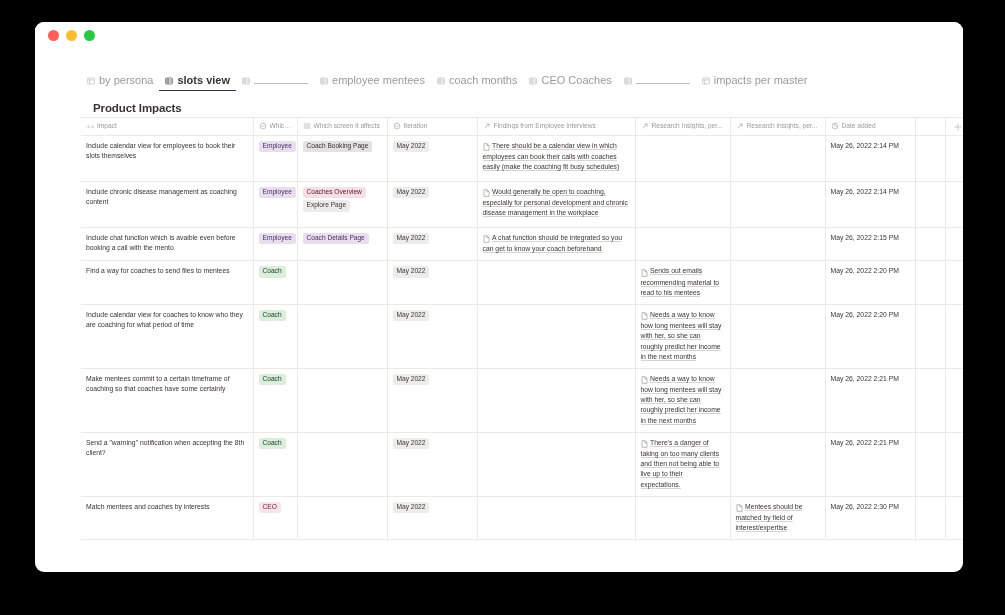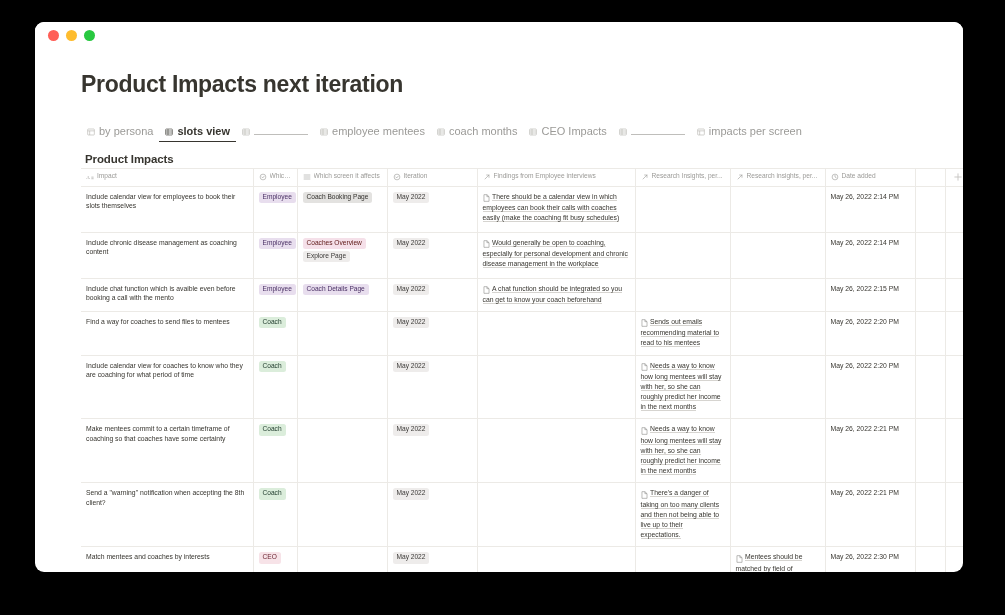--- a/index.html
+++ b/index.html
@@ -98,21 +98,21 @@
     width: 54px;
     border-bottom: 1px solid #bfbebb;
     height: 6px;
   }
 
   
   #db-title {
     font-size: 11.5px;
     font-weight: bold;
     color: #37352f;
-    margin: 11px 0 3px 4px;
+    margin: 11px 0 3px 12px;
     letter-spacing: -0.1px;
   }
 
   
   #table {
     width: 100%;
     border-collapse: collapse;
     table-layout: fixed;
     font-size: 6.8px;
     color: #37352f;
@@ -219,21 +219,20 @@
   <div id="window">
 
     <div id="titlebar">
       <span class="dot red"></span>
       <span class="dot yellow"></span>
       <span class="dot green"></span>
     </div>
 
     <div id="content">
 
-      <h1 id="page-title">Product Impacts next iteration</h1>
 
       <div id="tabbar">
           <div class="tab">
             <span class="tico"><svg width="8" height="8" viewBox="0 0 12 12">
                 <rect x="1" y="1.5" width="10" height="9" rx="1" stroke="#b3b1ad" fill="none" stroke-width="0.9"></rect>
                 <path d="M1 4.3h10" stroke="#b3b1ad" fill="none" stroke-width="0.9"></path>
                 <path d="M4 4.3v6.2" stroke="#b3b1ad" fill="none" stroke-width="0.9"></path>
               </svg></span>
             <span>by persona</span>
           </div>
@@ -263,36 +262,36 @@
                 <rect x="1" y="1.5" width="10" height="9" rx="1" stroke="#b3b1ad" fill="none" stroke-width="0.9"></rect>
                 <path d="M1 4.5h10M1 7.5h10M4.5 1.5v9" stroke="#b3b1ad" fill="none" stroke-width="0.9"></path>
               </svg></span>
             <span>coach months</span>
           </div>
           <div class="tab">
             <span class="tico"><svg width="8" height="8" viewBox="0 0 12 12">
                 <rect x="1" y="1.5" width="10" height="9" rx="1" stroke="#b3b1ad" fill="none" stroke-width="0.9"></rect>
                 <path d="M1 4.5h10M1 7.5h10M4.5 1.5v9" stroke="#b3b1ad" fill="none" stroke-width="0.9"></path>
               </svg></span>
-            <span>CEO Impacts</span>
+            <span>CEO Coaches</span>
           </div>
           <div class="tab">
             <span class="tico"><svg width="8" height="8" viewBox="0 0 12 12">
                 <rect x="1" y="1.5" width="10" height="9" rx="1" stroke="#b3b1ad" fill="none" stroke-width="0.9"></rect>
                 <path d="M1 4.5h10M1 7.5h10M4.5 1.5v9" stroke="#b3b1ad" fill="none" stroke-width="0.9"></path>
               </svg></span>
             <span class="blankline"></span>
           </div>
           <div class="tab">
             <span class="tico"><svg width="8" height="8" viewBox="0 0 12 12">
                 <rect x="1" y="1.5" width="10" height="9" rx="1" stroke="#b3b1ad" fill="none" stroke-width="0.9"></rect>
                 <path d="M1 4.3h10" stroke="#b3b1ad" fill="none" stroke-width="0.9"></path>
                 <path d="M4 4.3v6.2" stroke="#b3b1ad" fill="none" stroke-width="0.9"></path>
               </svg></span>
-            <span>impacts per screen</span>
+            <span>impacts per master</span>
           </div>
         </div>
 
       <div id="db-title">Product Impacts</div>
 
       <table id="table">
         <colgroup>
           <col class="c-impact">
             <col class="c-which">
             <col class="c-screen">

